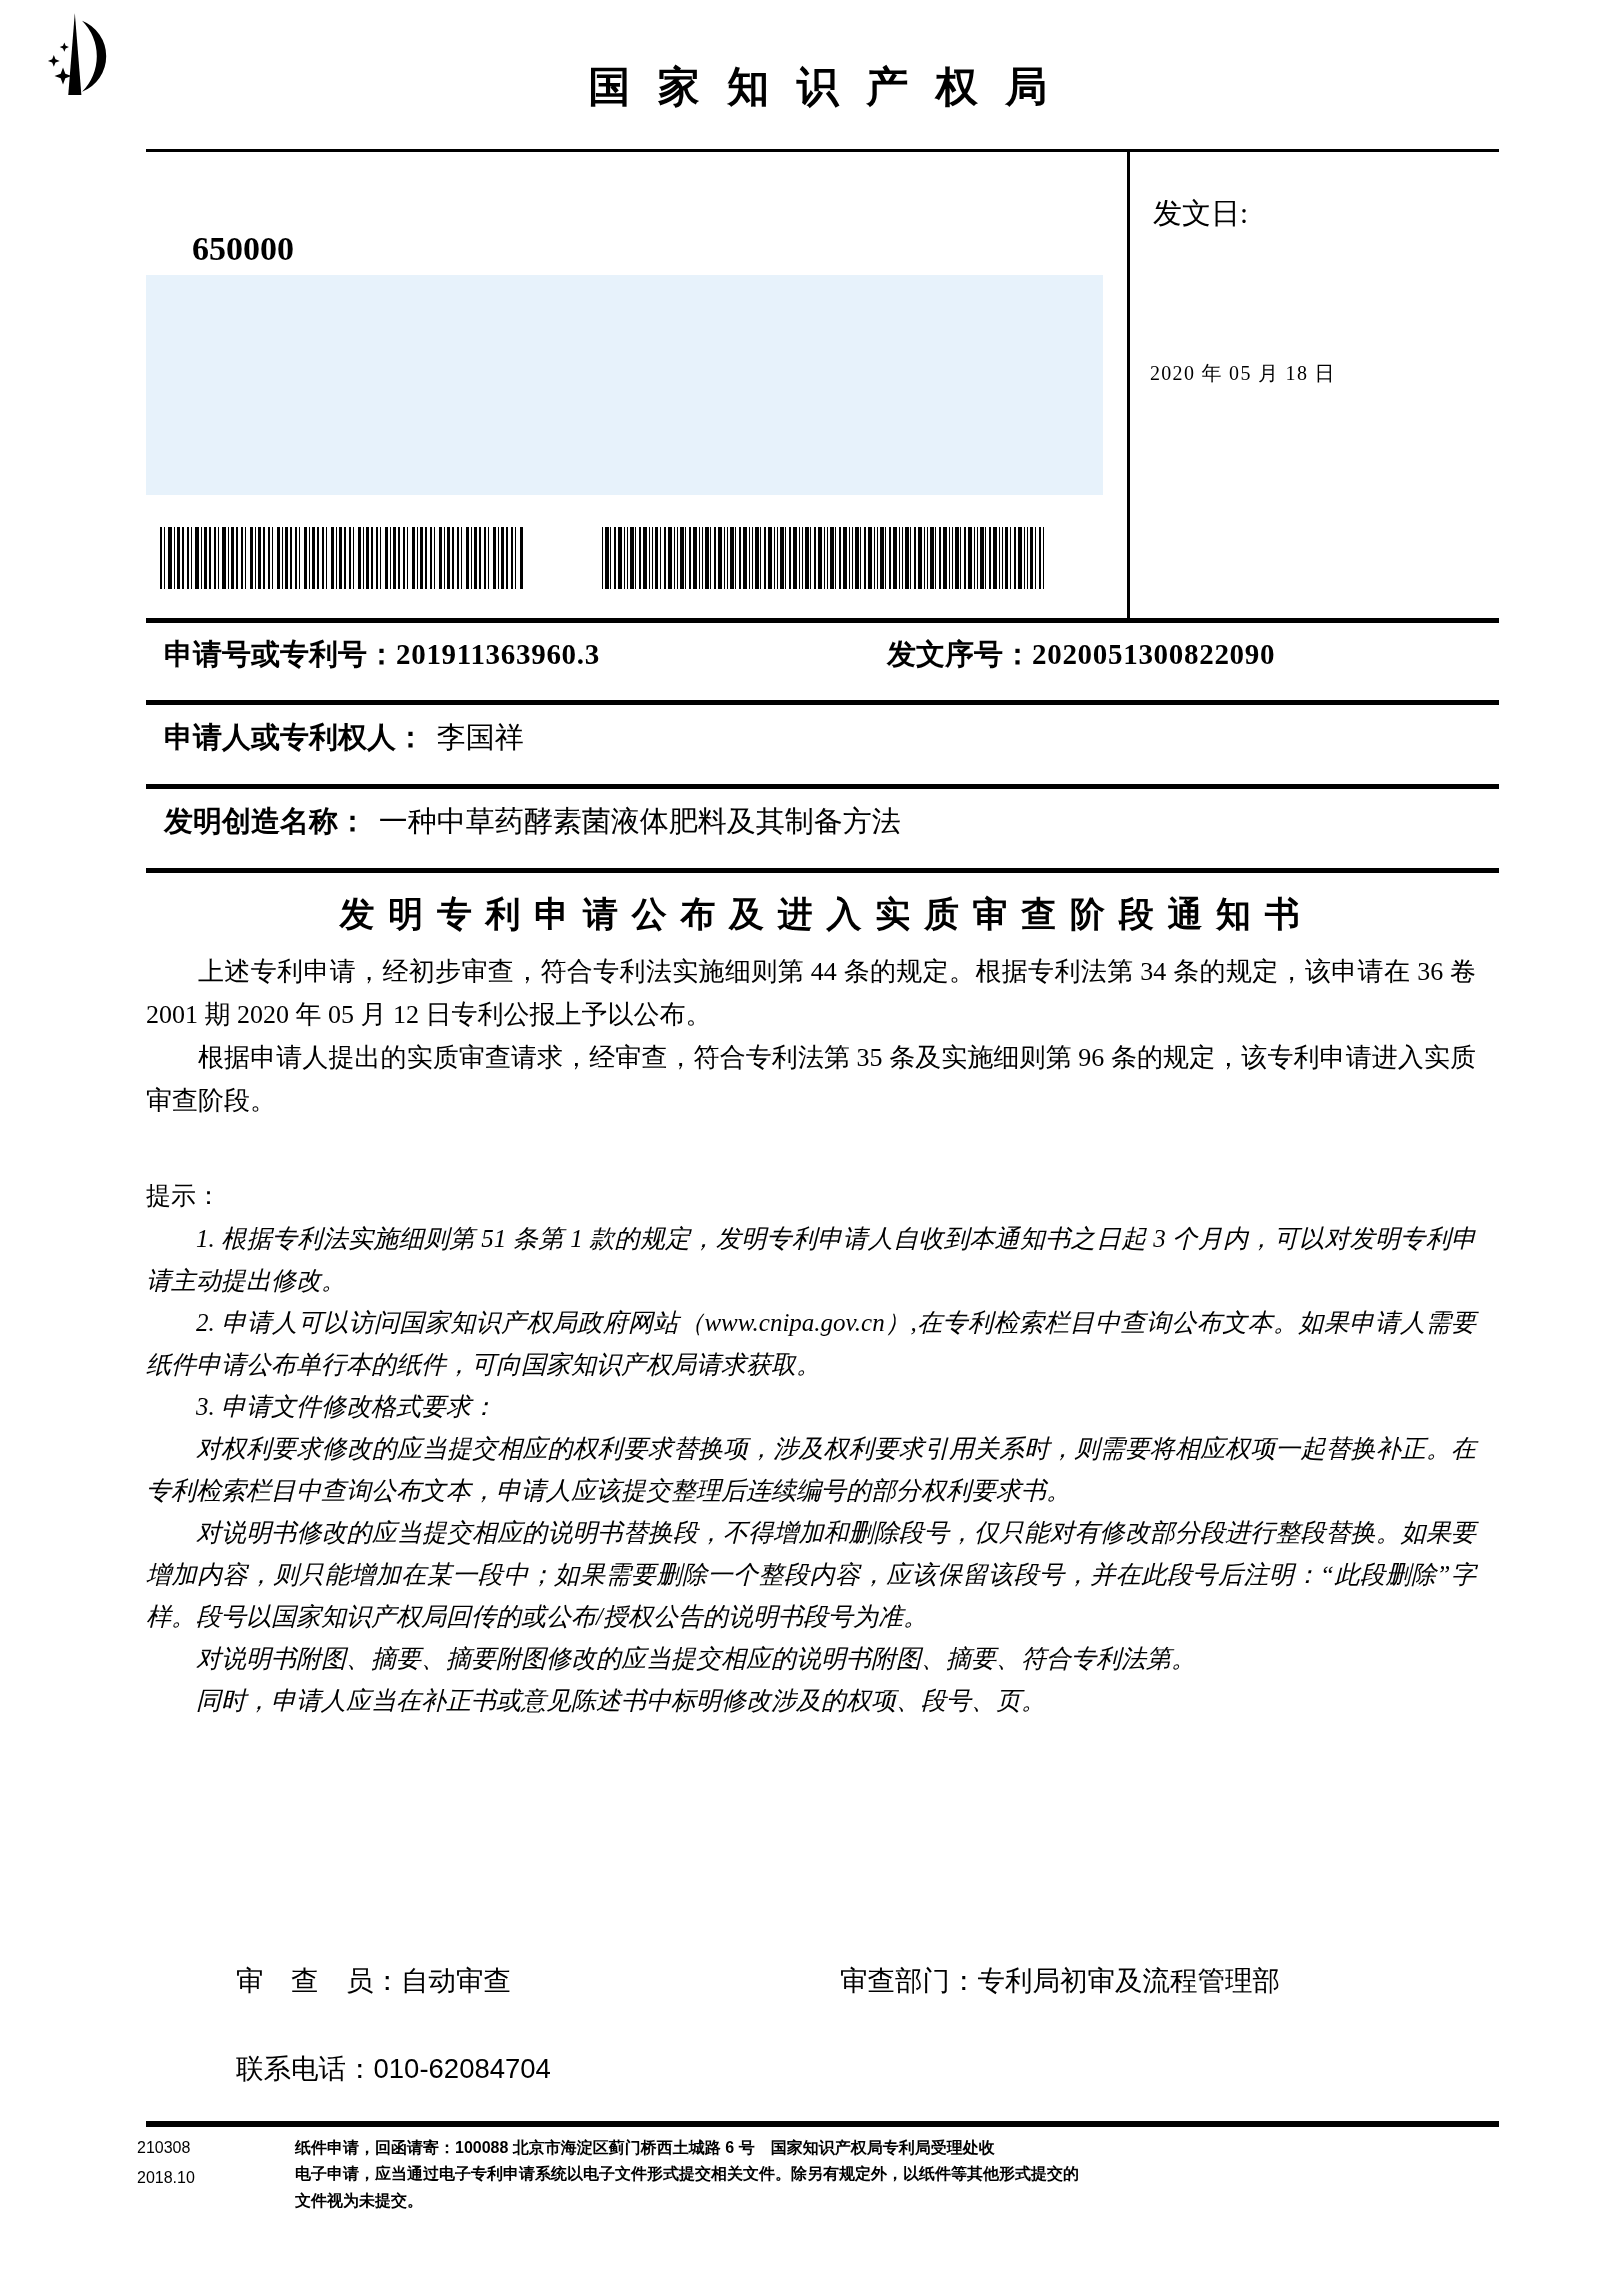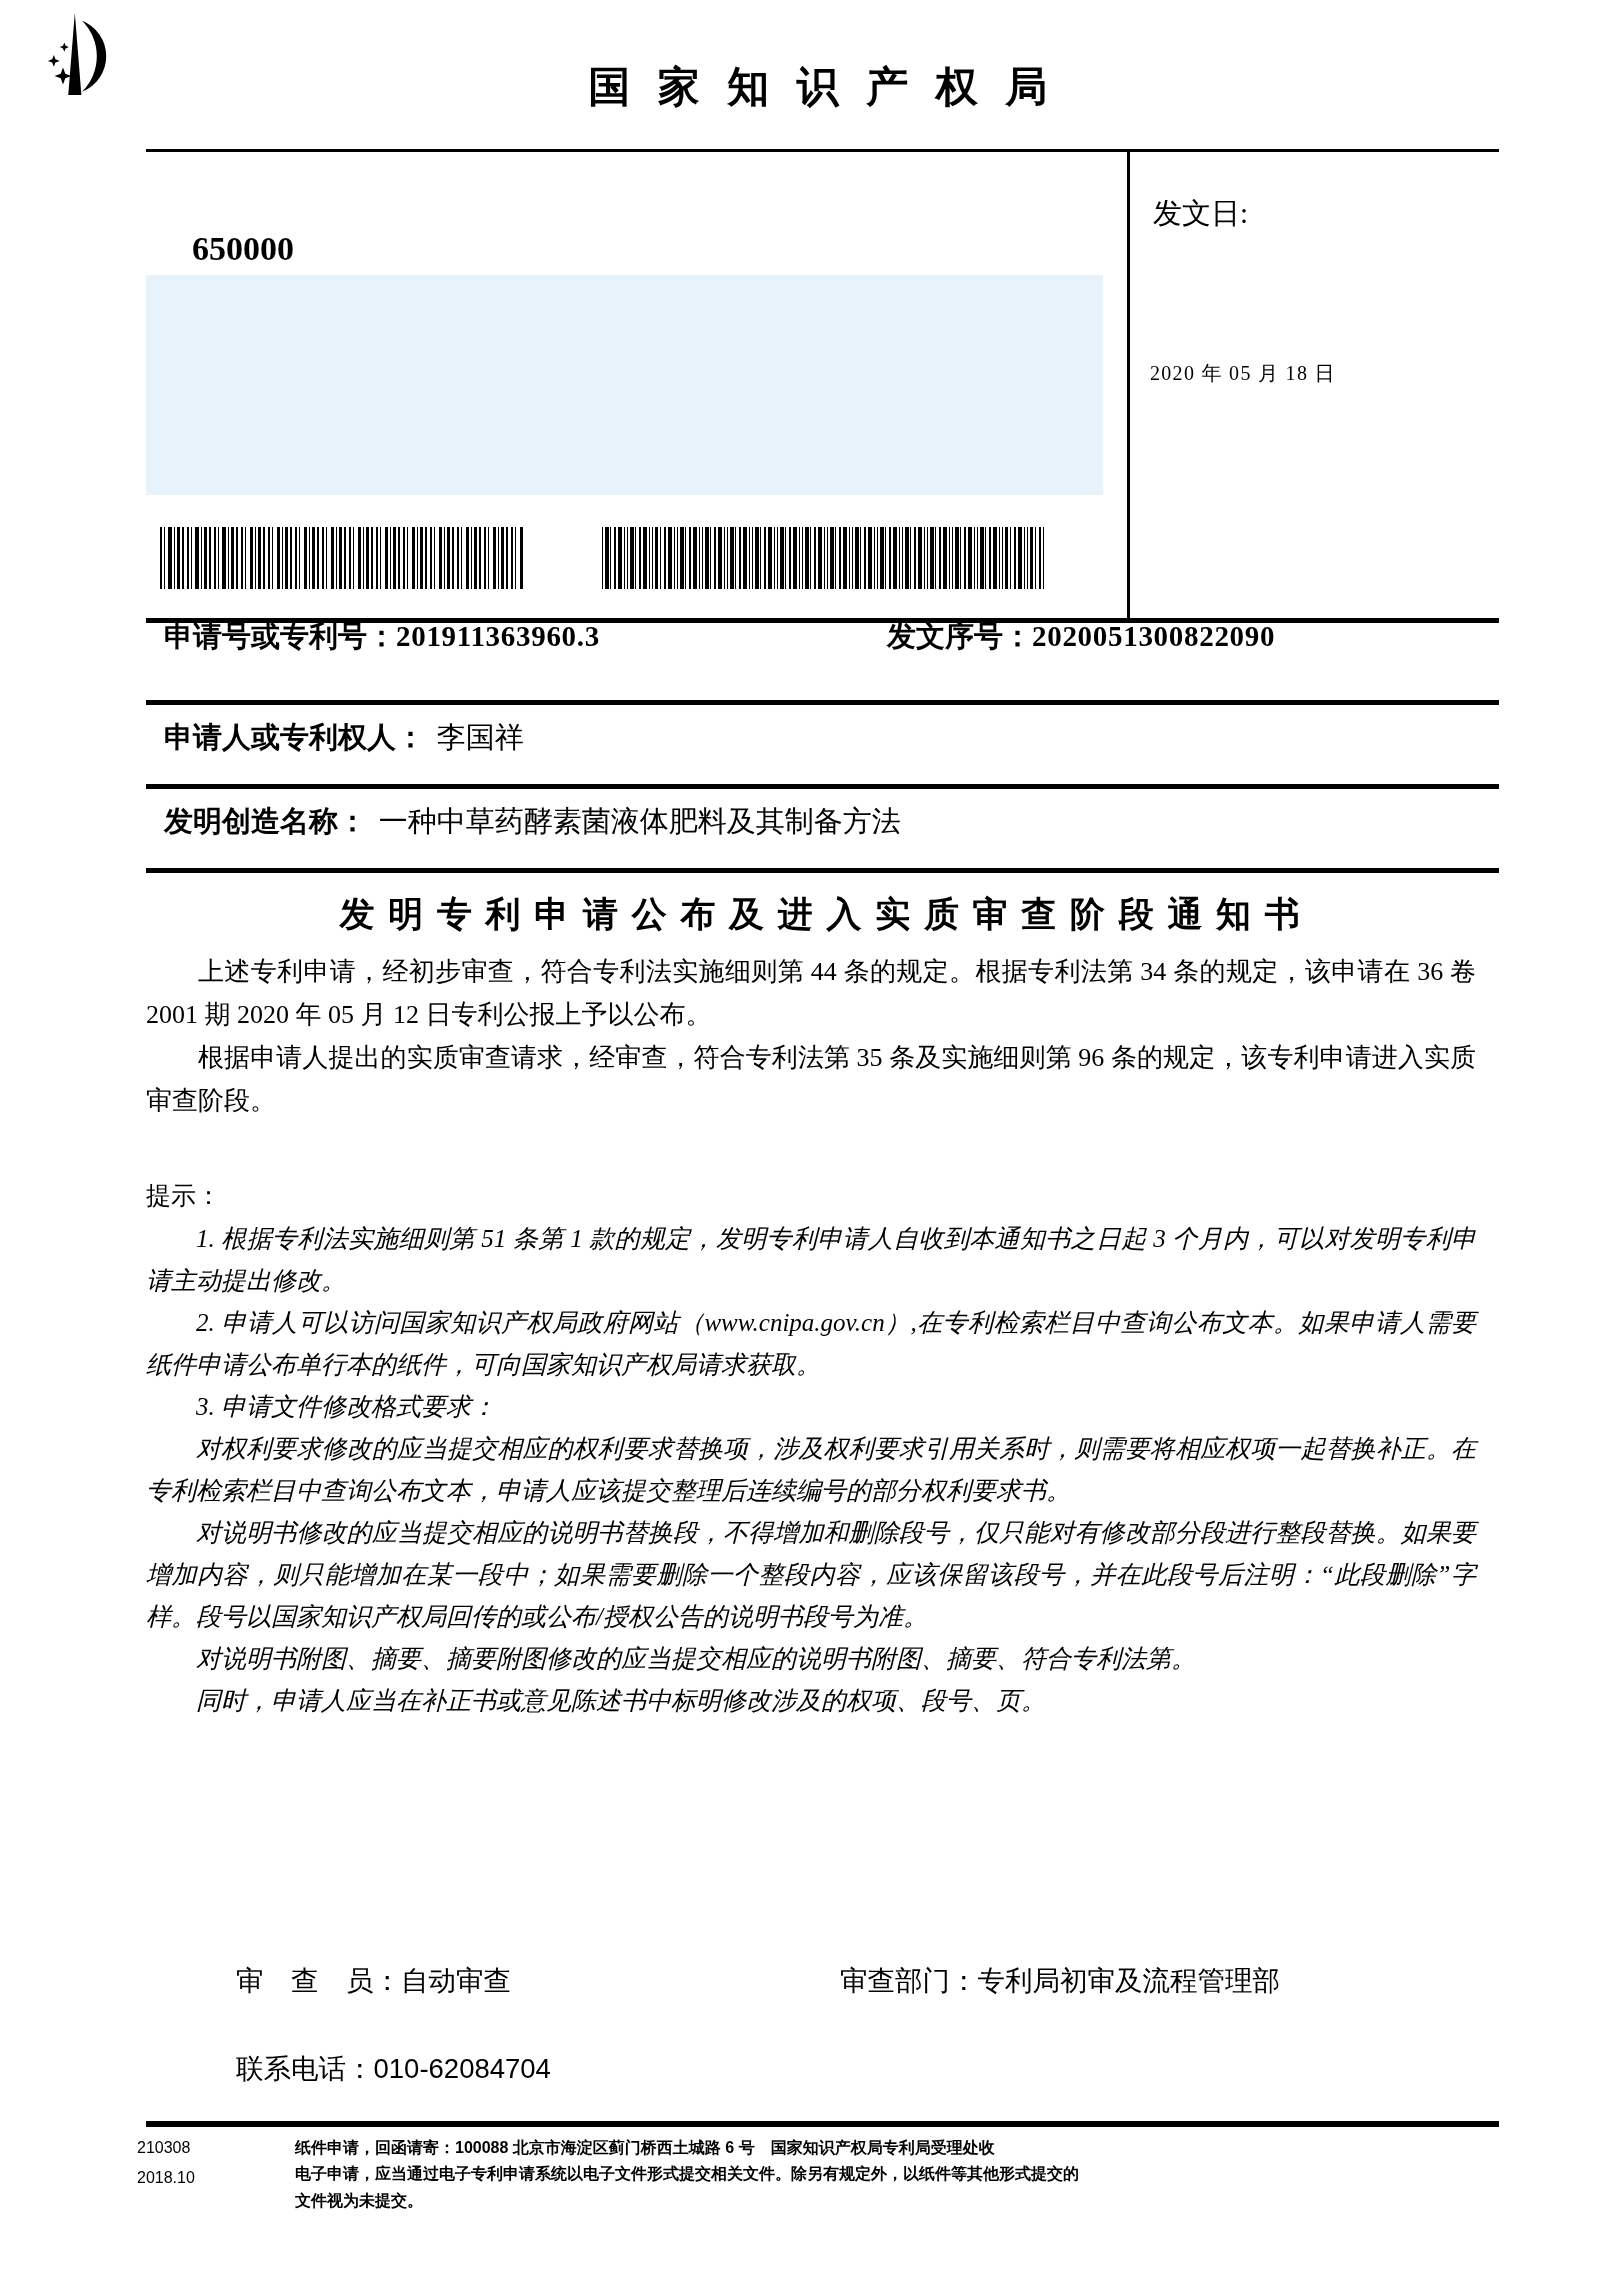--- a/index.html
+++ b/index.html
@@ -50,21 +50,21 @@
 
   .rule-b{left:146px;top:618px;width:1353px;height:4.6px;}
   .rule-c{left:146px;top:700px;width:1353px;height:4.6px;}
   .rule-d{left:146px;top:784px;width:1353px;height:4.6px;}
   .rule-e{left:146px;top:868px;width:1353px;height:4.6px;}
 
   .meta-row{left:164px;width:1328px;display:flex;align-items:baseline;}
   .meta-row .label{font-family:"Liberation Sans","DejaVu Sans",sans-serif;font-weight:bold;font-size:29px;}
   .meta-row .value-num{font-weight:bold;font-size:29px;letter-spacing:0.7px;}
   .meta-row .value-txt{font-size:29px;margin-left:11.8px;}
-  .row-1{top:617px;}
+  .row-1{top:635px;}
   .row-2{top:718px;}
   .row-3{top:802px;text-align:center;}
   .group-2{position:absolute;left:723px;display:flex;align-items:baseline;}
 
   .doc-title{
     left:0;top:893px;width:1623px;text-align:center;
     font-family:"Liberation Sans","DejaVu Sans",sans-serif;
     font-size:35px;font-weight:bold;letter-spacing:13.7px;padding-left:30px;box-sizing:border-box;
     line-height:41px;
   }

